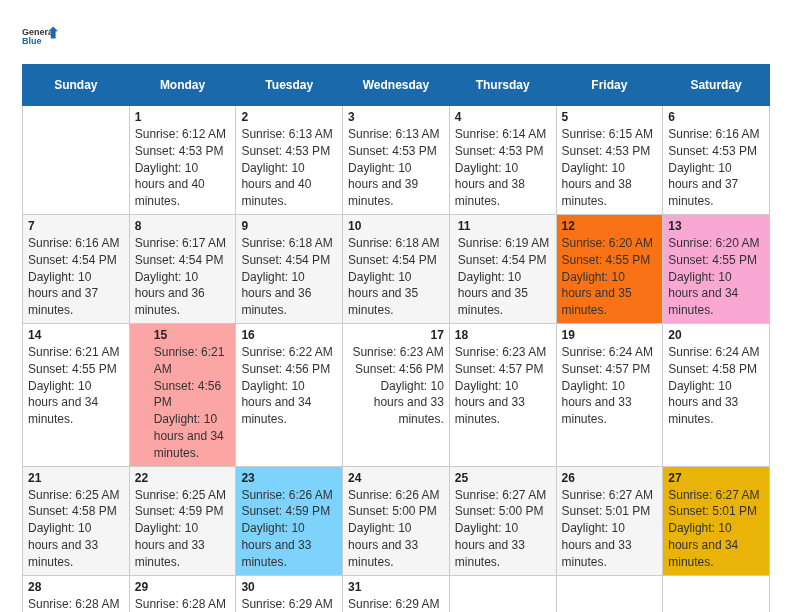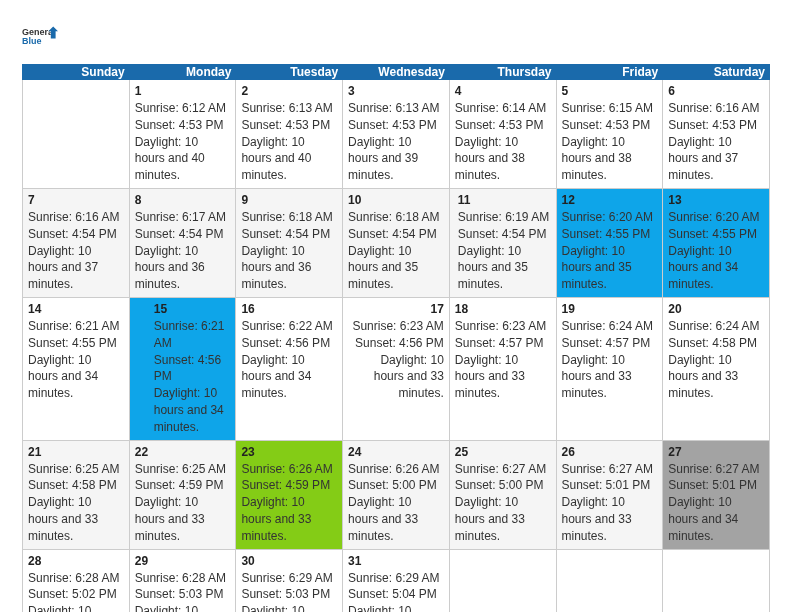--- a/index.html
+++ b/index.html
@@ -42,22 +42,22 @@
     .calendar {
       width: 100%;
       border-collapse: collapse;
       table-layout: fixed;
     }
     .calendar th {
       background-color: #1a6aab;
       color: #fff;
       font-size: 12px;
       font-weight: bold;
-      padding: 0 4px;
-      text-align: right;
+      padding: 13px 4px;
+      text-align: center;
       border: 1px solid #1a6aab;
     }
     .calendar td {
       vertical-align: top;
       border: 1px solid #ccc;
       padding: 4px 5px;
       font-size: 9.5px;
       color: #333;
       height: 82px;
       width: calc(100% / 7);
@@ -159,35 +159,35 @@
         <span class="cell-text">Sunrise: 6:18 AM<br>Sunset: 4:54 PM<br>Daylight: 10 hours and 36 minutes.</span>
       </td>
           <td style="background-color: rgb(245, 245, 245);">
         <span class="day-num">10</span>
         <span class="cell-text">Sunrise: 6:18 AM<br>Sunset: 4:54 PM<br>Daylight: 10 hours and 35 minutes.</span>
       </td>
           <td style="background-color: rgb(245, 245, 245); padding-left: 8px;">
         <span class="day-num">11</span>
         <span class="cell-text">Sunrise: 6:19 AM<br>Sunset: 4:54 PM<br>Daylight: 10 hours and 35 minutes.</span>
       </td>
-          <td style="background-color: #0ea5e9; margin-top: 12px;">
+          <td style="background-color: #f97316; margin-top: 12px;">
         <span class="day-num">12</span>
         <span class="cell-text">Sunrise: 6:20 AM<br>Sunset: 4:55 PM<br>Daylight: 10 hours and 35 minutes.</span>
       </td>
-          <td style="background-color: #0ea5e9;">
+          <td style="background-color: #f9a8d4;">
         <span class="day-num">13</span>
         <span class="cell-text">Sunrise: 6:20 AM<br>Sunset: 4:55 PM<br>Daylight: 10 hours and 34 minutes.</span>
       </td>
         </tr>
         <tr>
           <td style="background-color: rgb(255, 255, 255);">
         <span class="day-num">14</span>
         <span class="cell-text">Sunrise: 6:21 AM<br>Sunset: 4:55 PM<br>Daylight: 10 hours and 34 minutes.</span>
       </td>
-          <td style="background-color: #0ea5e9; padding-left: 24px;">
+          <td style="background-color: #fca5a5; padding-left: 24px;">
         <span class="day-num">15</span>
         <span class="cell-text">Sunrise: 6:21 AM<br>Sunset: 4:56 PM<br>Daylight: 10 hours and 34 minutes.</span>
       </td>
           <td style="background-color: rgb(255, 255, 255);">
         <span class="day-num">16</span>
         <span class="cell-text">Sunrise: 6:22 AM<br>Sunset: 4:56 PM<br>Daylight: 10 hours and 34 minutes.</span>
       </td>
           <td style="background-color: rgb(255, 255, 255); text-align: right;">
         <span class="day-num">17</span>
         <span class="cell-text">Sunrise: 6:23 AM<br>Sunset: 4:56 PM<br>Daylight: 10 hours and 33 minutes.</span>
@@ -207,37 +207,37 @@
         </tr>
         <tr>
           <td style="background-color: rgb(245, 245, 245);">
         <span class="day-num">21</span>
         <span class="cell-text">Sunrise: 6:25 AM<br>Sunset: 4:58 PM<br>Daylight: 10 hours and 33 minutes.</span>
       </td>
           <td style="background-color: rgb(245, 245, 245);">
         <span class="day-num">22</span>
         <span class="cell-text">Sunrise: 6:25 AM<br>Sunset: 4:59 PM<br>Daylight: 10 hours and 33 minutes.</span>
       </td>
-          <td style="background-color: #84cc16;">
+          <td style="background-color: #7dd3fc;">
         <span class="day-num">23</span>
         <span class="cell-text">Sunrise: 6:26 AM<br>Sunset: 4:59 PM<br>Daylight: 10 hours and 33 minutes.</span>
       </td>
           <td style="background-color: rgb(245, 245, 245);">
         <span class="day-num">24</span>
         <span class="cell-text">Sunrise: 6:26 AM<br>Sunset: 5:00 PM<br>Daylight: 10 hours and 33 minutes.</span>
       </td>
           <td style="background-color: rgb(245, 245, 245); margin-left: 40px;">
         <span class="day-num">25</span>
         <span class="cell-text">Sunrise: 6:27 AM<br>Sunset: 5:00 PM<br>Daylight: 10 hours and 33 minutes.</span>
       </td>
           <td style="background-color: rgb(245, 245, 245);">
         <span class="day-num">26</span>
         <span class="cell-text">Sunrise: 6:27 AM<br>Sunset: 5:01 PM<br>Daylight: 10 hours and 33 minutes.</span>
       </td>
-          <td style="background-color: #a3a3a3;">
+          <td style="background-color: #eab308;">
         <span class="day-num">27</span>
         <span class="cell-text">Sunrise: 6:27 AM<br>Sunset: 5:01 PM<br>Daylight: 10 hours and 34 minutes.</span>
       </td>
         </tr>
         <tr>
           <td style="background-color: rgb(255, 255, 255);">
         <span class="day-num">28</span>
         <span class="cell-text">Sunrise: 6:28 AM<br>Sunset: 5:02 PM<br>Daylight: 10 hours and 34 minutes.</span>
       </td>
           <td style="background-color: rgb(255, 255, 255);">

